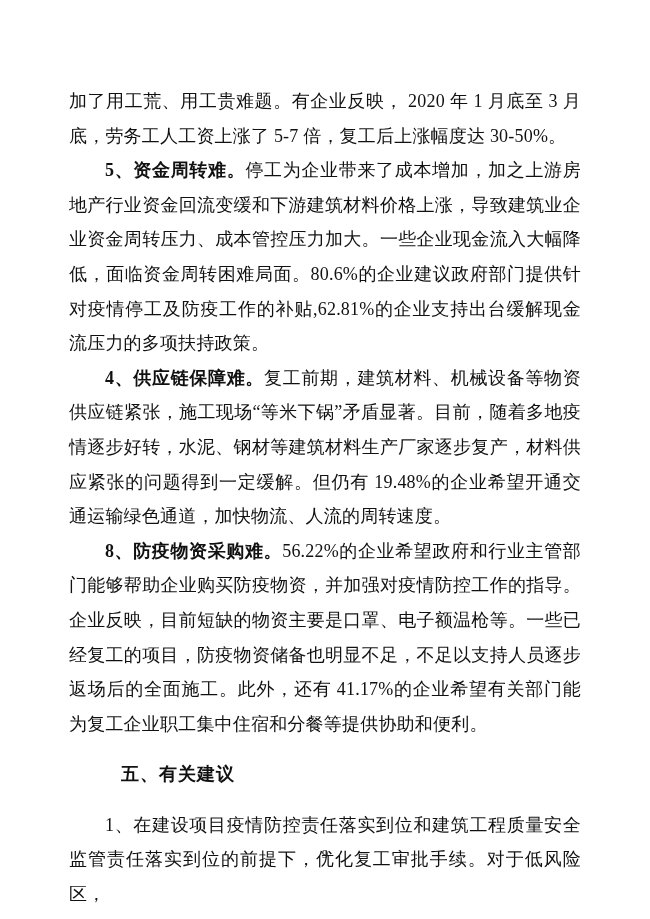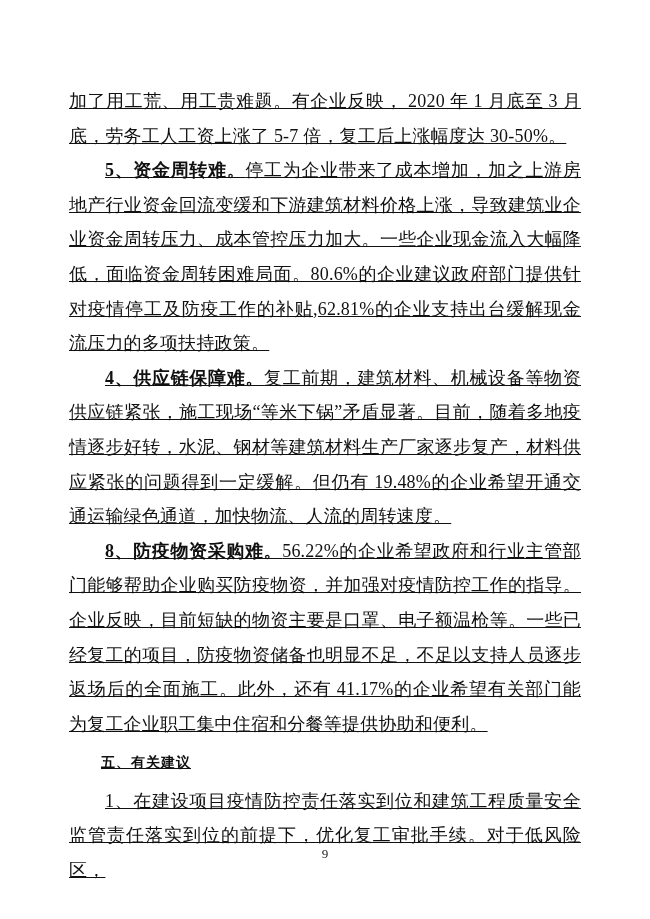--- a/index.html
+++ b/index.html
@@ -15,43 +15,42 @@
     color: #111111;
   }
   .page {
     position: absolute;
     top: 0; left: 0;
     width: 650px;
     height: 919px;
     background: #ffffff;
     box-sizing: border-box;
     padding: 84px 69px 0 69px;
-    text-decoration: underline;
   }
   .body-text {
     font-size: 18px;
     line-height: 34.6px;
     text-align: justify;
     letter-spacing: 0.2px;
   }
   .para {
     margin: 0;
     text-indent: 2em;
   }
   .para.no-indent {
     text-indent: 0;
   }
   .lead {
     font-weight: 700;
   }
   .section-heading {
-    margin: 4px;
+    margin: 16px;
     text-indent: 2em;
     font-weight: 700;
-    font-size: 14px;
+    font-size: 18px;
     line-height: 34.6px;
     font-family: "Liberation Sans", "DejaVu Sans", sans-serif;
     letter-spacing: 1px;
   }
   .page-number {
     position: absolute;
     top: 846px;
     left: 0;
     width: 650px;
     text-align: center;

